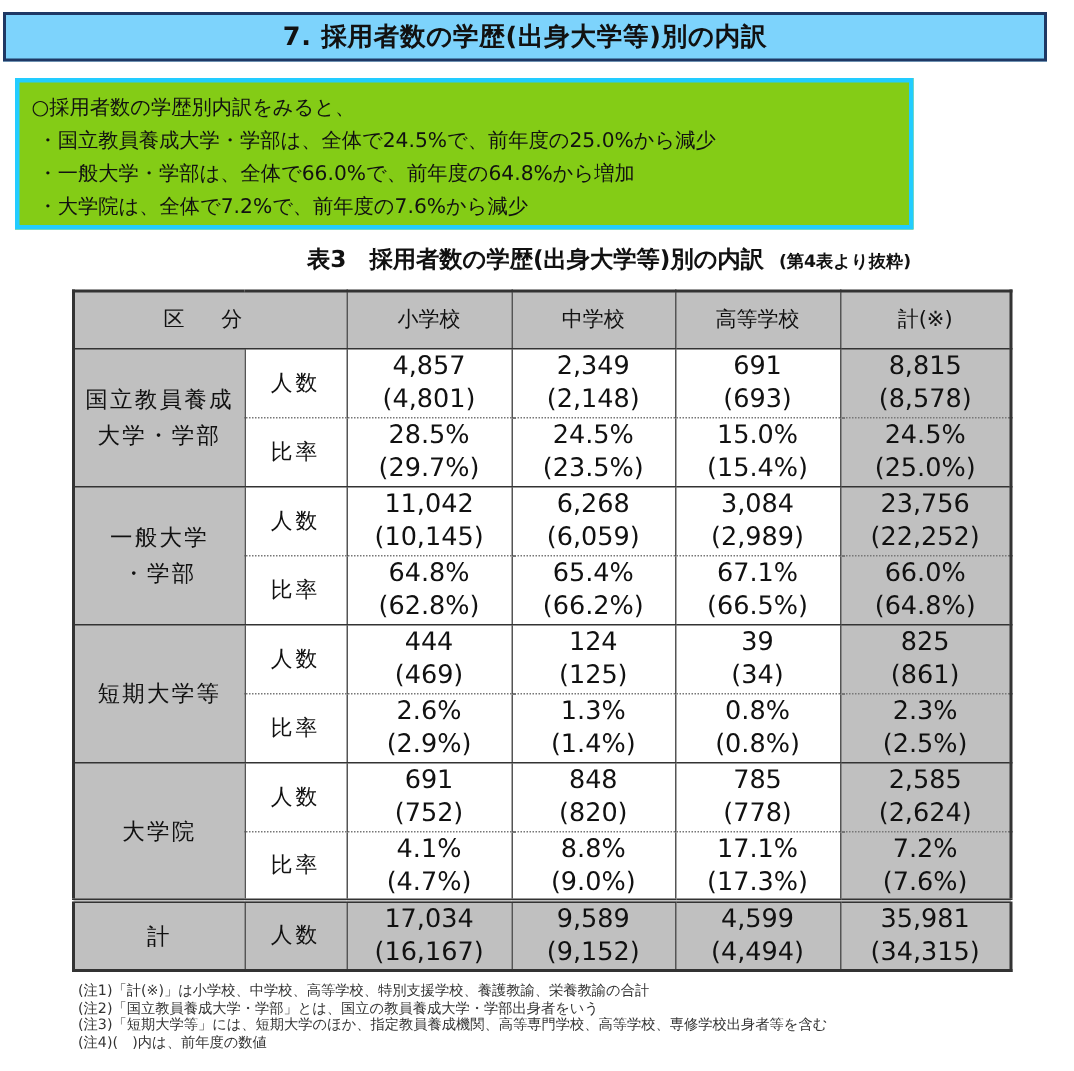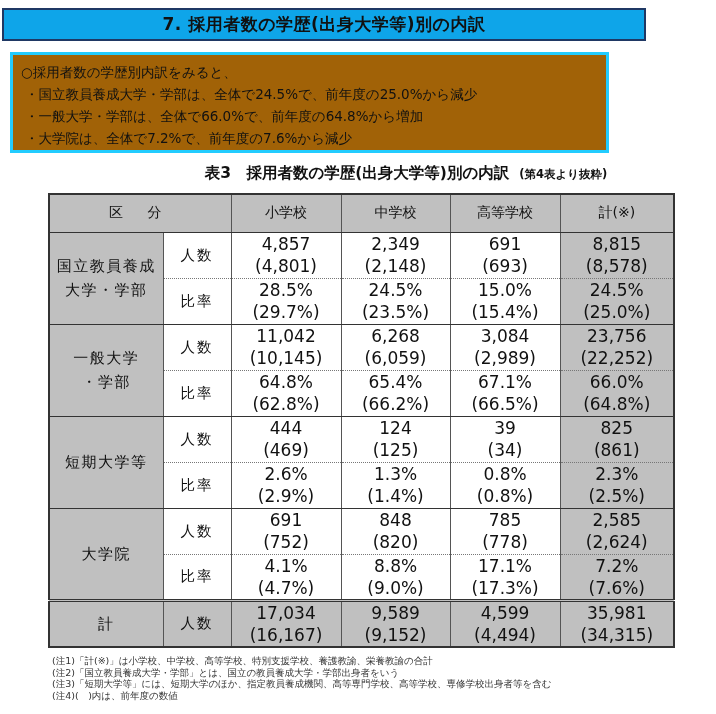--- a/index.html
+++ b/index.html
@@ -1,28 +1,28 @@
 <!DOCTYPE html>
 <html><head>
 <meta charset="utf-8">
 <style>
   * { box-sizing: border-box; margin: 0; padding: 0; }
   html, body { width: 716px; height: 714px; background: #ffffff; overflow: hidden; }
   body { position: relative; font-family: "DejaVu Sans", "Liberation Sans", sans-serif; color: #111; }
 
   .title-bar {
-    position: absolute; left: 2px; top: 8px; width: 644px; height: 33px;
-    background: #0ea5e9; border: 2px solid #1f3864;
+    position: absolute; left: 2px; top: 8px; width: 696px; height: 33px;
+    background: #7dd3fc; border: 2px solid #1f3864;
     display: flex; align-items: center; justify-content: center;
     font-weight: bold; font-size: 17px; letter-spacing: 0.5px;
   }
 
   .summary-box {
     position: absolute; left: 10px; top: 52px; width: 599px; height: 101px;
-    border: 3px solid #22ccff; background: #a16207;
+    border: 3px solid #22ccff; background: #84cc16;
     padding: 6px 0 0 8px;
   }
   .summary-box .line { font-size: 13.5px; line-height: 22px; white-space: nowrap; }
   .summary-box .line.sub { padding-left: 4px; }
 
   .table-title {
     position: absolute; left: 0; top: 163px; width: 716px; text-align: center;
     font-weight: bold; font-size: 15.5px; margin-left: 48px;
   }
   .table-title .small { font-size: 11.5px; margin-left: 10px; }

